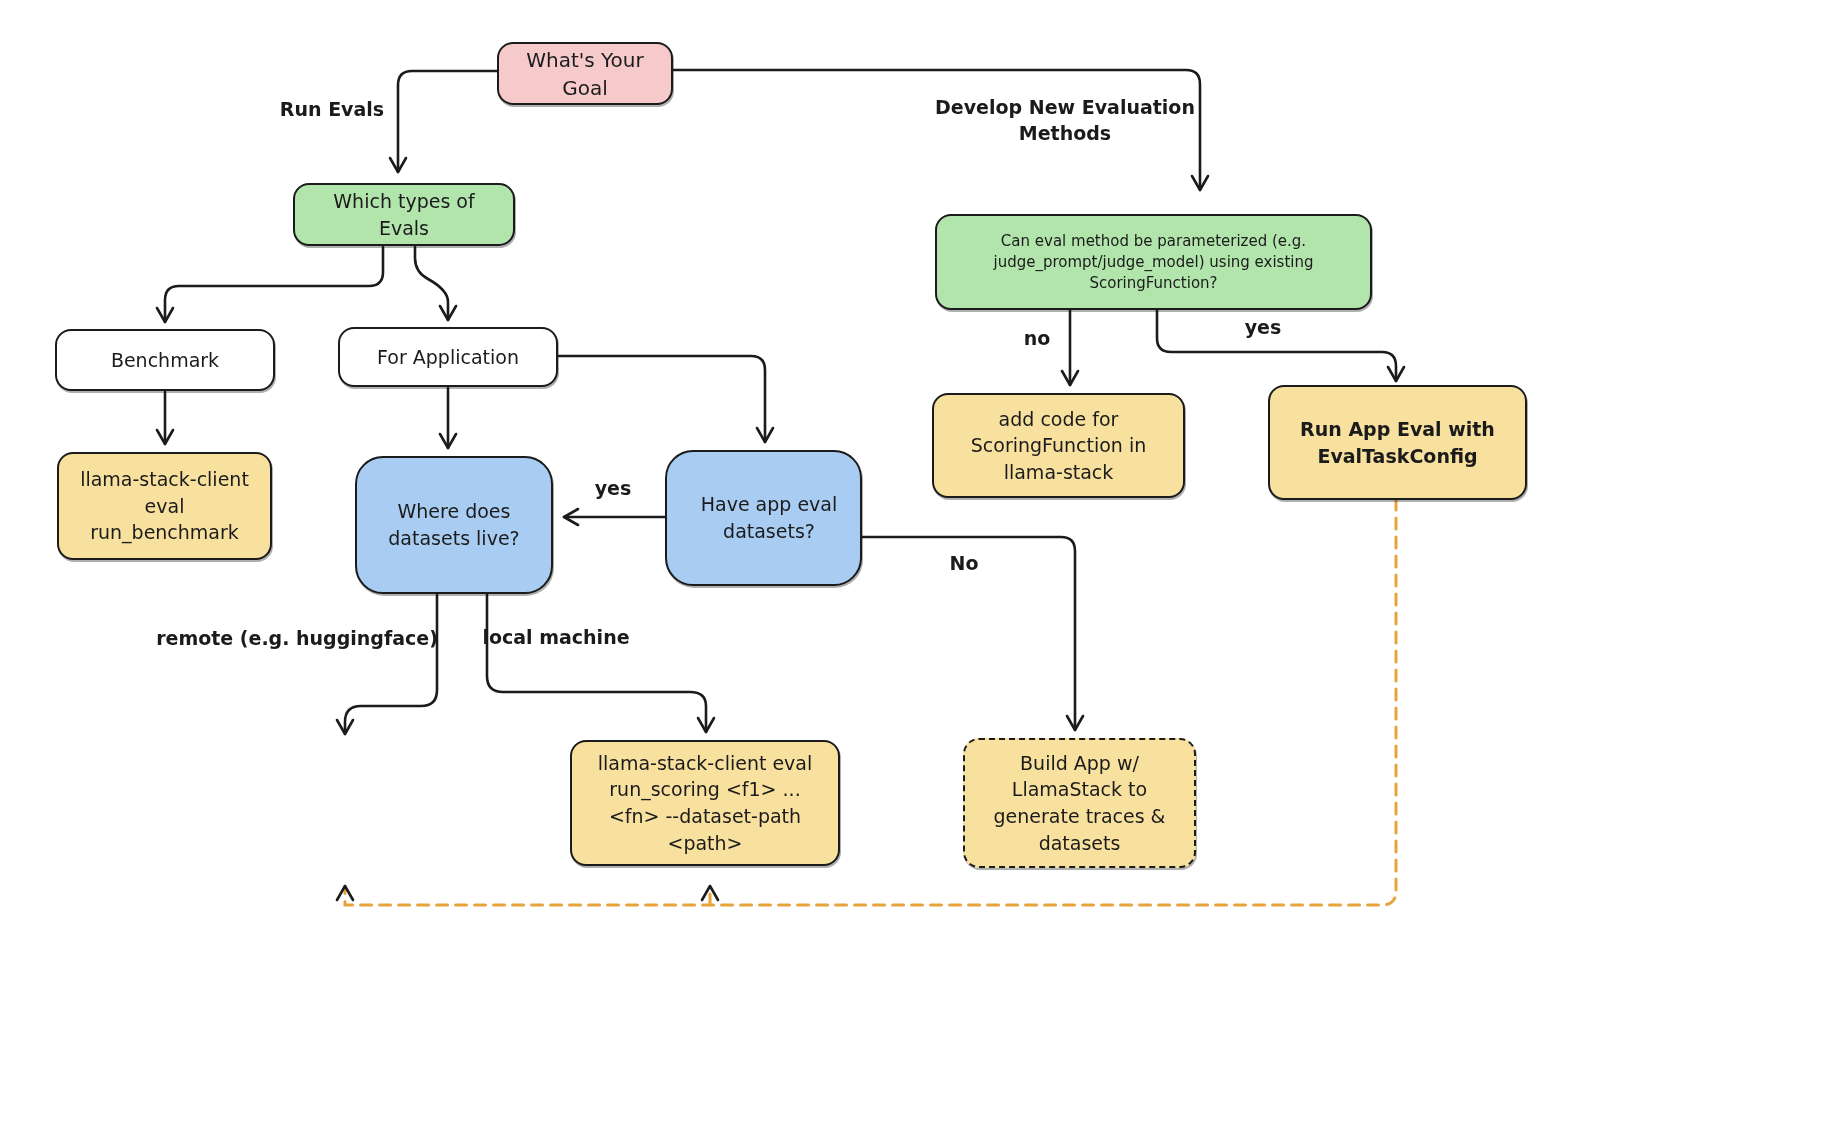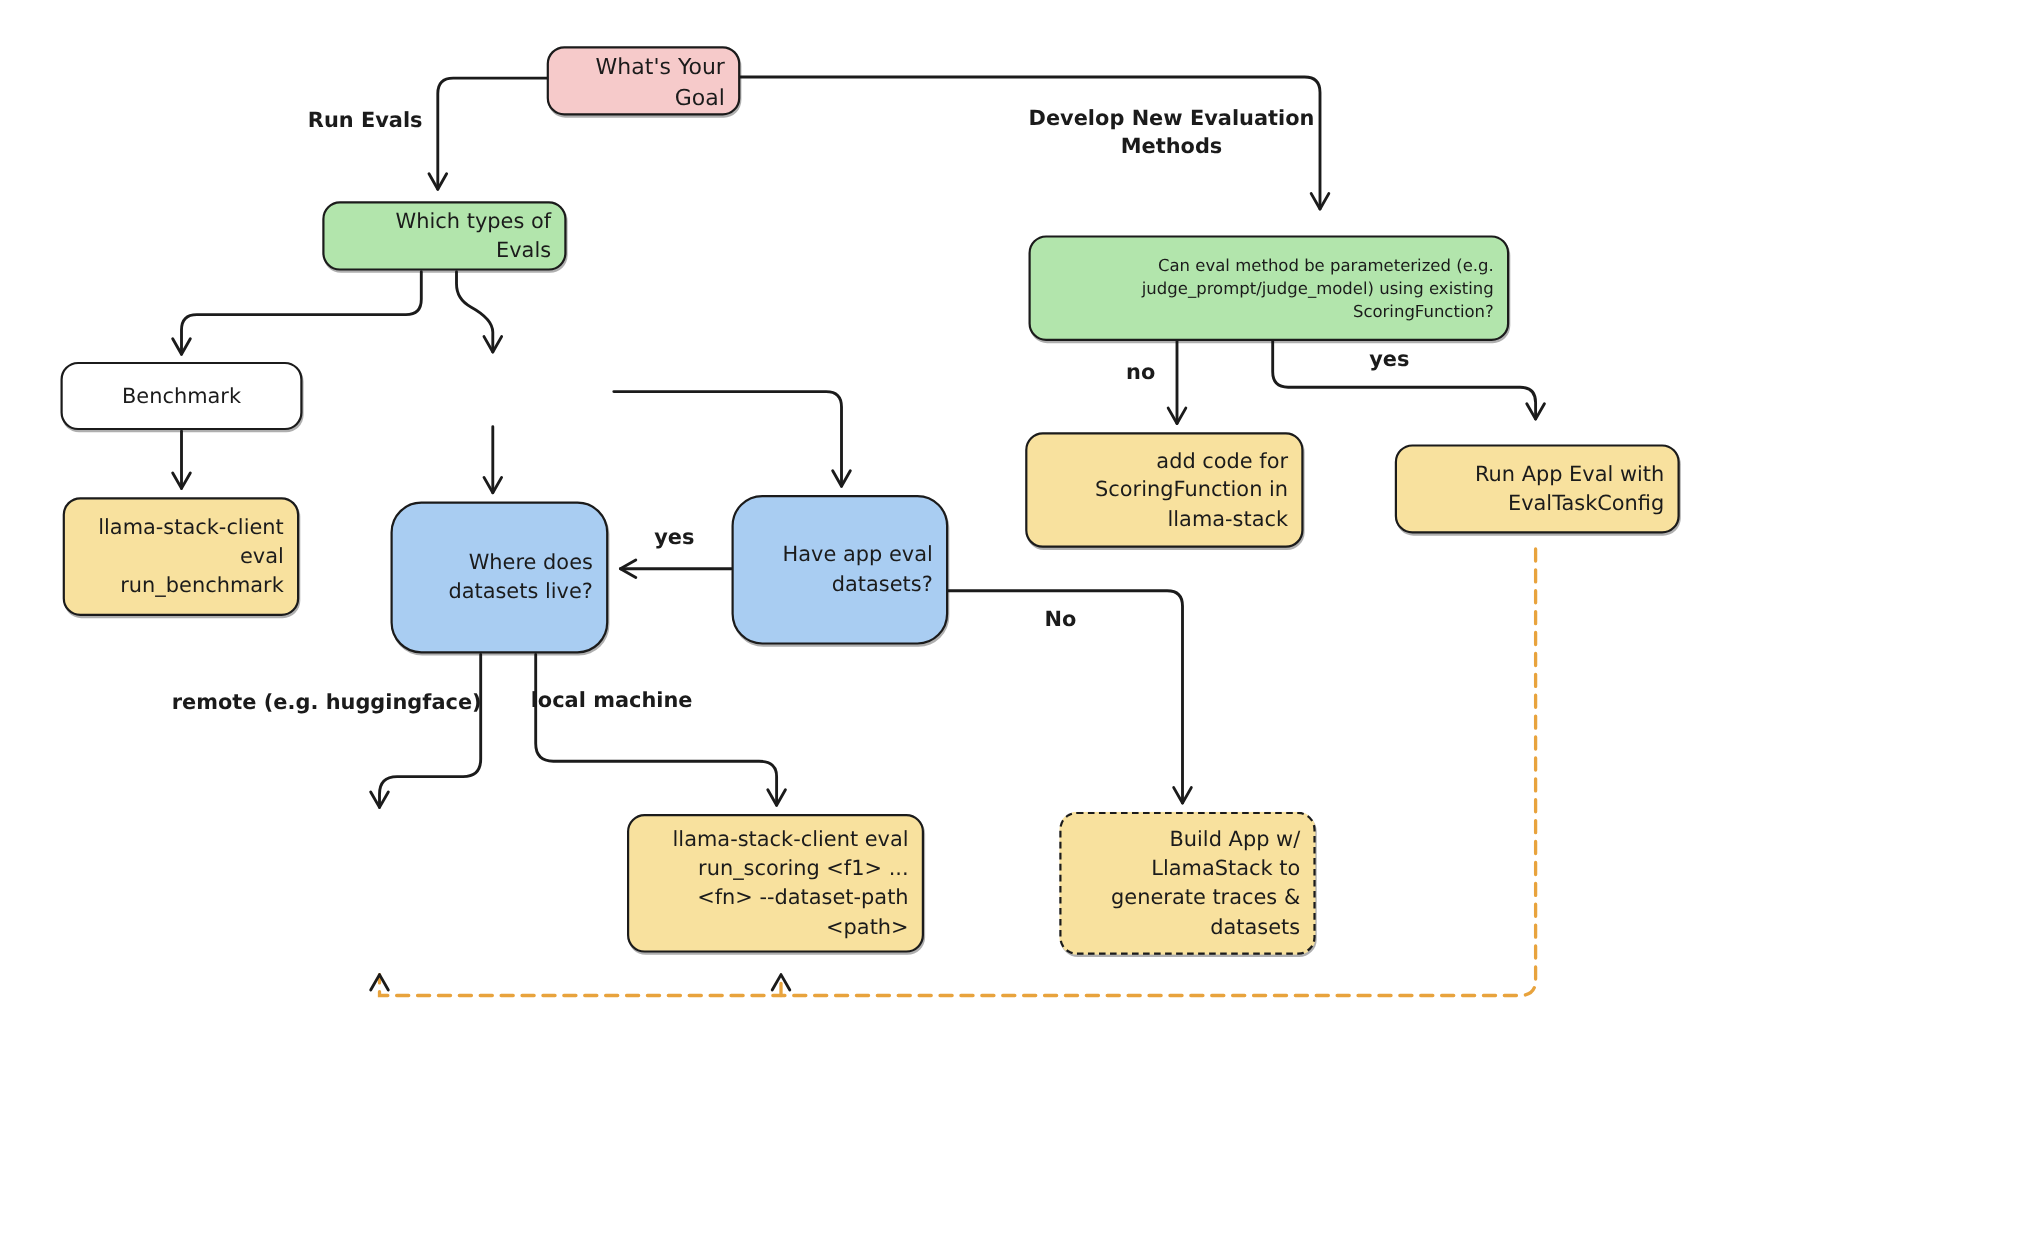--- a/index.html
+++ b/index.html
@@ -12,21 +12,21 @@
     font-family:"DejaVu Sans", sans-serif; color:var(--stroke); background:var(--background);
   }
   svg.wires{position:absolute;left:0;top:0;width:1840px;height:1124px;pointer-events:none;}
   svg.wires path{fill:none;stroke:var(--stroke);stroke-width:2.6;stroke-linecap:round;}
   svg.wires path.orange{stroke:var(--orange);stroke-width:3;stroke-dasharray:11 8;}
   .ah-black{fill:none;stroke:var(--stroke);stroke-width:2.6;stroke-linejoin:round;stroke-linecap:round;}
   .ah-orange{fill:none;stroke:var(--orange);stroke-width:3;stroke-linejoin:round;stroke-linecap:round;}
   .node{
     position:absolute; box-sizing:border-box;
     border:2.6px solid var(--stroke); border-radius:16px;
-    display:flex; align-items:center; justify-content:center; text-align:right;
+    display:flex; align-items:center; justify-content:center; text-align:center;
     font-size:19px; line-height:1.4; padding:6px 12px;
     box-shadow:1px 2px 0 rgba(27,27,27,.35);
   }
   .node.pink{background:var(--pink);}
   .node.green{background:var(--green);}
   .node.yellow{background:var(--yellow);}
   .node.blue{background:var(--blue);border-radius:28px;}
   .node.white{background:var(--white);}
   .node.dashed{border-style:dashed;}
   .edge-label{
@@ -77,38 +77,41 @@
   </div>
 
   <div class="node green" style="left:935px;top:214px;width:437px;height:96px;font-size:15px;">
     <span>Can eval method be parameterized (e.g. judge_prompt/judge_model) using existing ScoringFunction?</span>
   </div>
 
   <div class="node white" style="left:55px;top:329px;width:220px;height:62px;">
     <span>Benchmark</span>
   </div>
 
+  <div class="node white" style="left:338px;top:327px;width:220px;height:60px;">
+    <span>For Application</span>
+  </div>
 
   <div class="node yellow" style="left:57px;top:452px;width:215px;height:108px;">
     <span>llama-stack-client eval run_benchmark</span>
   </div>
 
   <div class="node blue" style="left:355px;top:456px;width:198px;height:138px;">
     <span>Where does datasets live?</span>
   </div>
 
   <div class="node blue" style="left:665px;top:450px;width:197px;height:136px;padding-left:23px;">
     <span>Have app eval datasets?</span>
   </div>
 
   <div class="node yellow" style="left:932px;top:393px;width:253px;height:105px;">
     <span>add code for ScoringFunction in llama-stack</span>
   </div>
 
-  <div class="node yellow" style="left:1268px;top:404px;width:259px;height:81px;">
+  <div class="node yellow" style="left:1268px;top:385px;width:259px;height:115px;font-weight:bold;">
     <span>Run App Eval with EvalTaskConfig</span>
   </div>
 
 
   <div class="node yellow" style="left:570px;top:740px;width:270px;height:126px;">
     <span>llama-stack-client eval run_scoring &lt;f1&gt; ... &lt;fn&gt; --dataset-path &lt;path&gt;</span>
   </div>
 
   <div class="node yellow dashed" style="left:963px;top:738px;width:233px;height:130px;">
     <span>Build App w/ LlamaStack to generate traces &amp; datasets</span>

